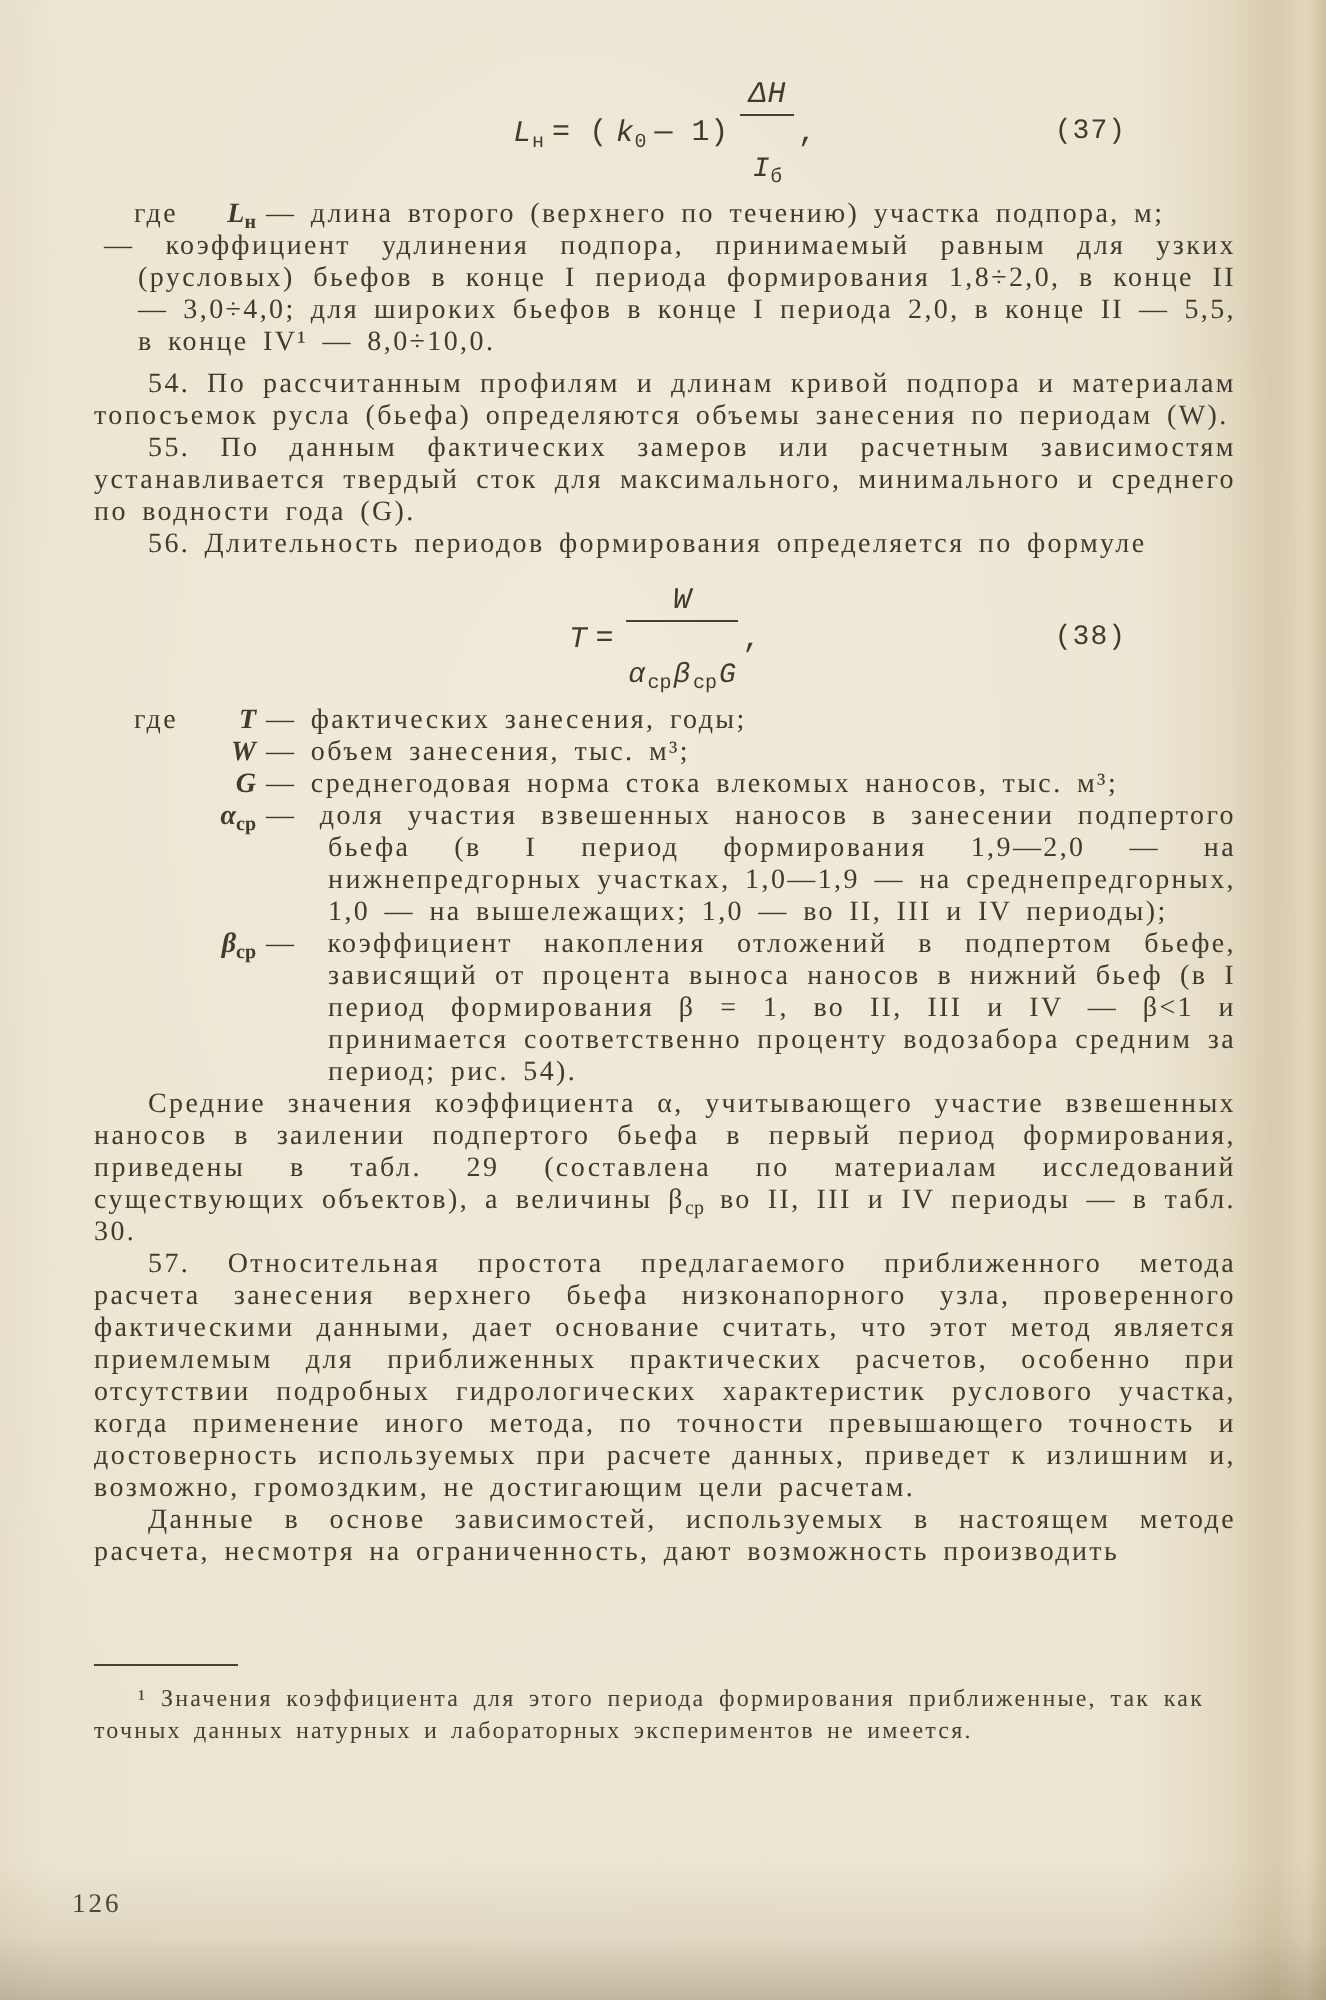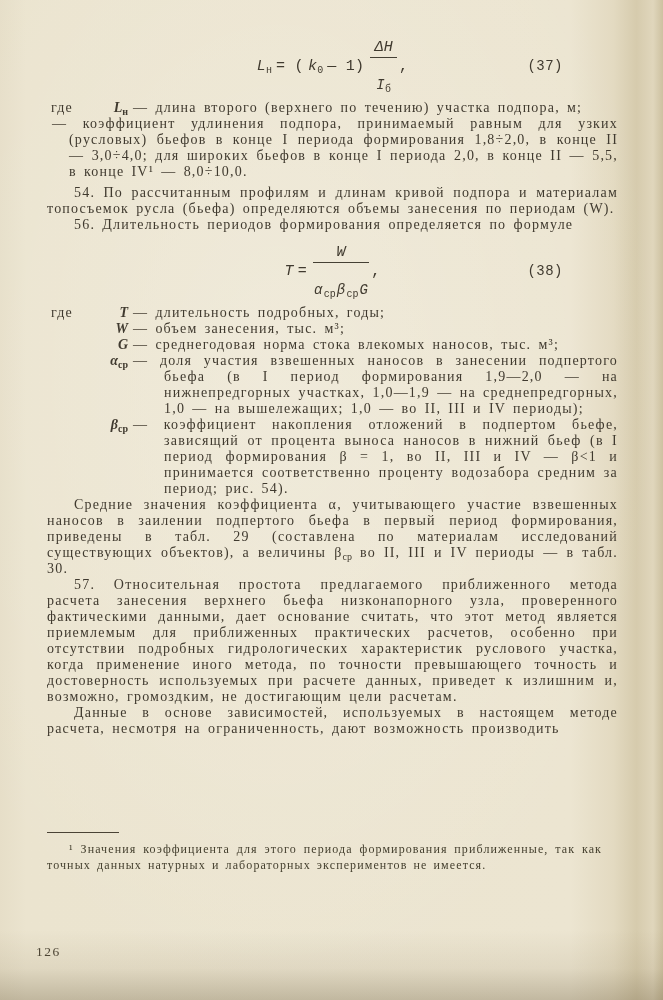--- a/index.html
+++ b/index.html
@@ -36,21 +36,21 @@
   .eq sub,.wsym sub{font-size:10px;letter-spacing:0;vertical-align:-3px;line-height:0;}
   .op{margin:0 4px;}
   .frac{display:inline-block;vertical-align:middle;text-align:center;margin:0 2px;}
   .frac .num{display:block;padding:0 4px 1px 4px;border-bottom:1px solid #454034;line-height:16px;}
   .frac .den{display:block;padding-top:19px;line-height:16px;font-size:14px;}
   .den-tok{margin:0 1px;}
   .eqtag{position:absolute;right:55px;top:50%;transform:translateY(-50%);
     font-size:14px;letter-spacing:.5px;}
   
   .where{position:relative;margin:0;}
-  .wlabel{position:absolute;left:4px;top:0;}
+  .wlabel{position:absolute;left:20px;top:0;}
   .wi{display:flex;}
   .wsym{flex:none;width:81px;text-align:right;white-space:nowrap;letter-spacing:0;font-weight:bold;}
   .wtxt{flex:1;margin-left:5px;padding-left:17px;text-indent:-17px;text-align:justify;}
   .wi2 .wtxt{padding-left:31px;text-indent:-31px;}
   
   .para{margin:0;text-indent:27px;}
   .p54{margin-top:5px;font-family:Liberation Serif, serif;}
   sub.inline-sub{font-size:10px;letter-spacing:0;vertical-align:-3px;line-height:0;}
   
   .footnote{position:absolute;left:47px;top:832px;width:555px;}
@@ -77,34 +77,35 @@
       <div class="wi">
         <span class="wsym"><span class="v">L</span><sub>н</sub></span>
         <span class="wtxt">— длина второго (верхнего по течению) участка подпора, м;</span>
       </div>
       <div class="wi">
         <span class="wtxt">— коэффициент удлинения подпора, принимаемый равным для узких (русловых) бьефов в конце I периода формирования 1,8÷2,0, в конце II — 3,0÷4,0; для широких бьефов в конце I периода 2,0, в конце II — 5,5, в конце IV¹ — 8,0÷10,0.</span>
       </div>
     </div>
 
     <p class="para p54">54. По рассчитанным профилям и длинам кривой подпора и материалам топосъемок русла (бьефа) определяются объемы занесения по периодам (W).</p>
+    <p class="para">55. По данным фактических замеров или расчетным зависимостям устанавливается твердый сток для максимального, минимального и среднего по водности года (G).</p>
     <p class="para">56. Длительность периодов формирования определяется по формуле</p>
 
     <div class="eqrow eqrow-38">
       <span class="eq">
         <span class="v">T</span><span class="op">=</span><span class="frac"><span class="num v">W</span><span class="den"><span class="v den-tok">α</span><sub>ср</sub><span class="v den-tok">β</span><sub>ср</sub><span class="v den-tok">G</span></span></span><span>,</span>
       </span>
       <span class="eqtag">(38)</span>
     </div>
 
     <div class="where">
       <span class="wlabel">где</span>
       <div class="wi">
         <span class="wsym"><span class="v">T</span><sub></sub></span>
-        <span class="wtxt">— длительность подробных, годы;</span>
+        <span class="wtxt">— фактических занесения, годы;</span>
       </div>
       <div class="wi">
         <span class="wsym"><span class="v">W</span><sub></sub></span>
         <span class="wtxt">— объем занесения, тыс. м³;</span>
       </div>
       <div class="wi">
         <span class="wsym"><span class="v">G</span><sub></sub></span>
         <span class="wtxt">— среднегодовая норма стока влекомых наносов, тыс. м³;</span>
       </div>
       <div class="wi wi2">

